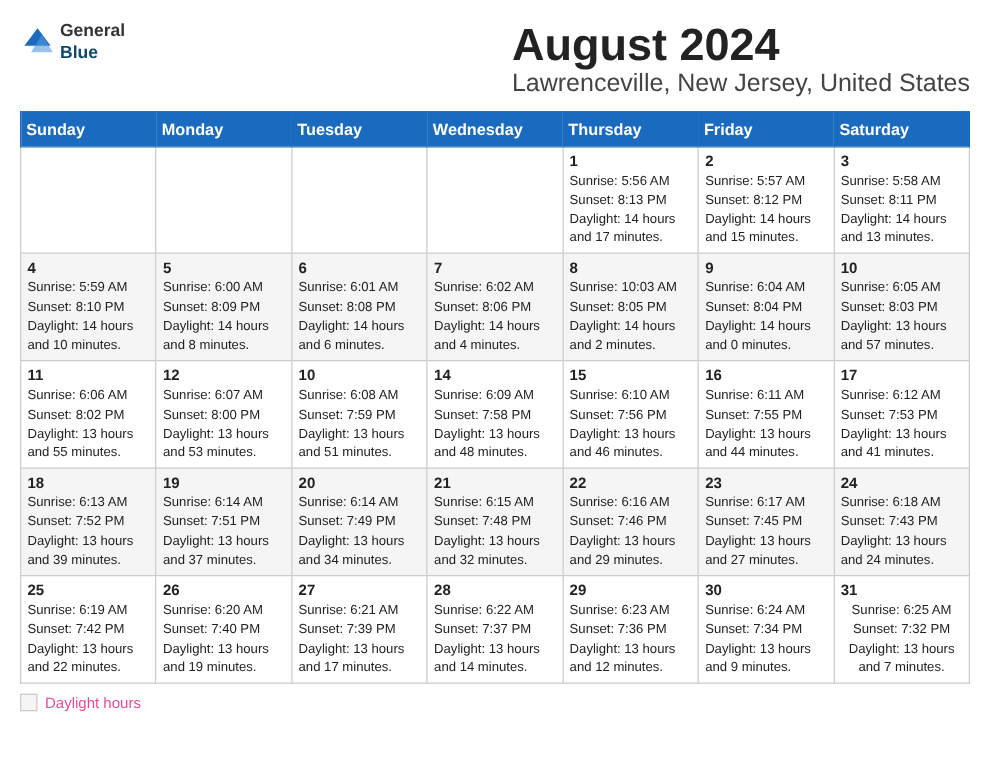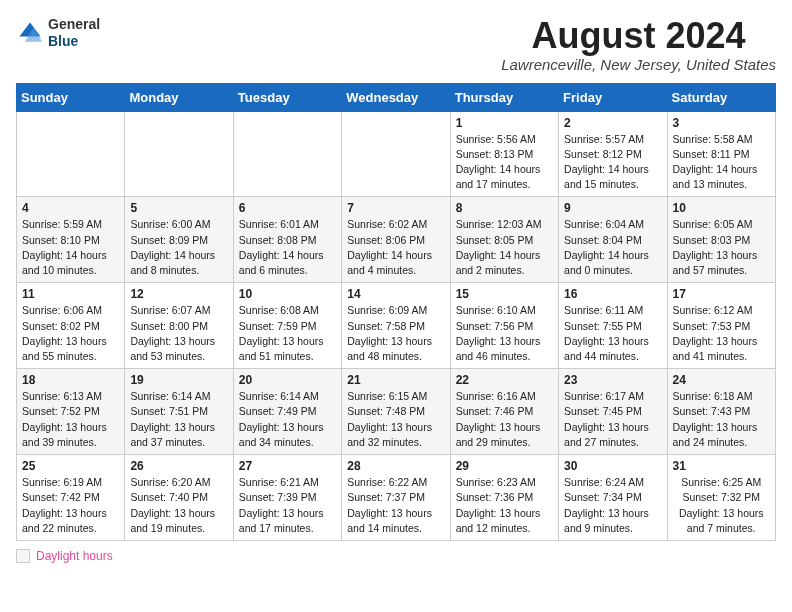--- a/index.html
+++ b/index.html
@@ -26,32 +26,31 @@
       font-weight: bold;
       line-height: 1.2;
     }
     .logo-text .general { color: #333; }
     .logo-text .blue { color: #0c4a6e; }
     .logo-icon {
       width: 28px;
       height: 28px;
     }
     .title-area {
-      text-align: center;
+      text-align: left;
     }
     .main-title {
       font-size: 36px;
       font-weight: bold;
       color: #222;
       line-height: 1.1;
     }
     .subtitle {
-      font-size: 15px;
+      font-size: 20px;
       color: #444;
-      font-style: italic;
     }
     .calendar {
       width: 100%;
       border-collapse: collapse;
       border: 1px solid #ccc;
     }
     .calendar th {
       background-color: #1a6bbf;
       color: #fff;
       font-size: 13px;
@@ -179,21 +178,21 @@
 Daylight: 14 hours and 6 minutes.</div>
         </td>
         <td>
           <span class="day-number">7</span>
           <div class="day-info" style="white-space: pre-line;">Sunrise: 6:02 AM
 Sunset: 8:06 PM
 Daylight: 14 hours and 4 minutes.</div>
         </td>
         <td>
           <span class="day-number">8</span>
-          <div class="day-info" style="white-space: pre-line;">Sunrise: 12:03 AM
+          <div class="day-info" style="white-space: pre-line;">Sunrise: 10:03 AM
 Sunset: 8:05 PM
 Daylight: 14 hours and 2 minutes.</div>
         </td>
         <td>
           <span class="day-number">9</span>
           <div class="day-info" style="white-space: pre-line;">Sunrise: 6:04 AM
 Sunset: 8:04 PM
 Daylight: 14 hours and 0 minutes.</div>
         </td>
         <td>

